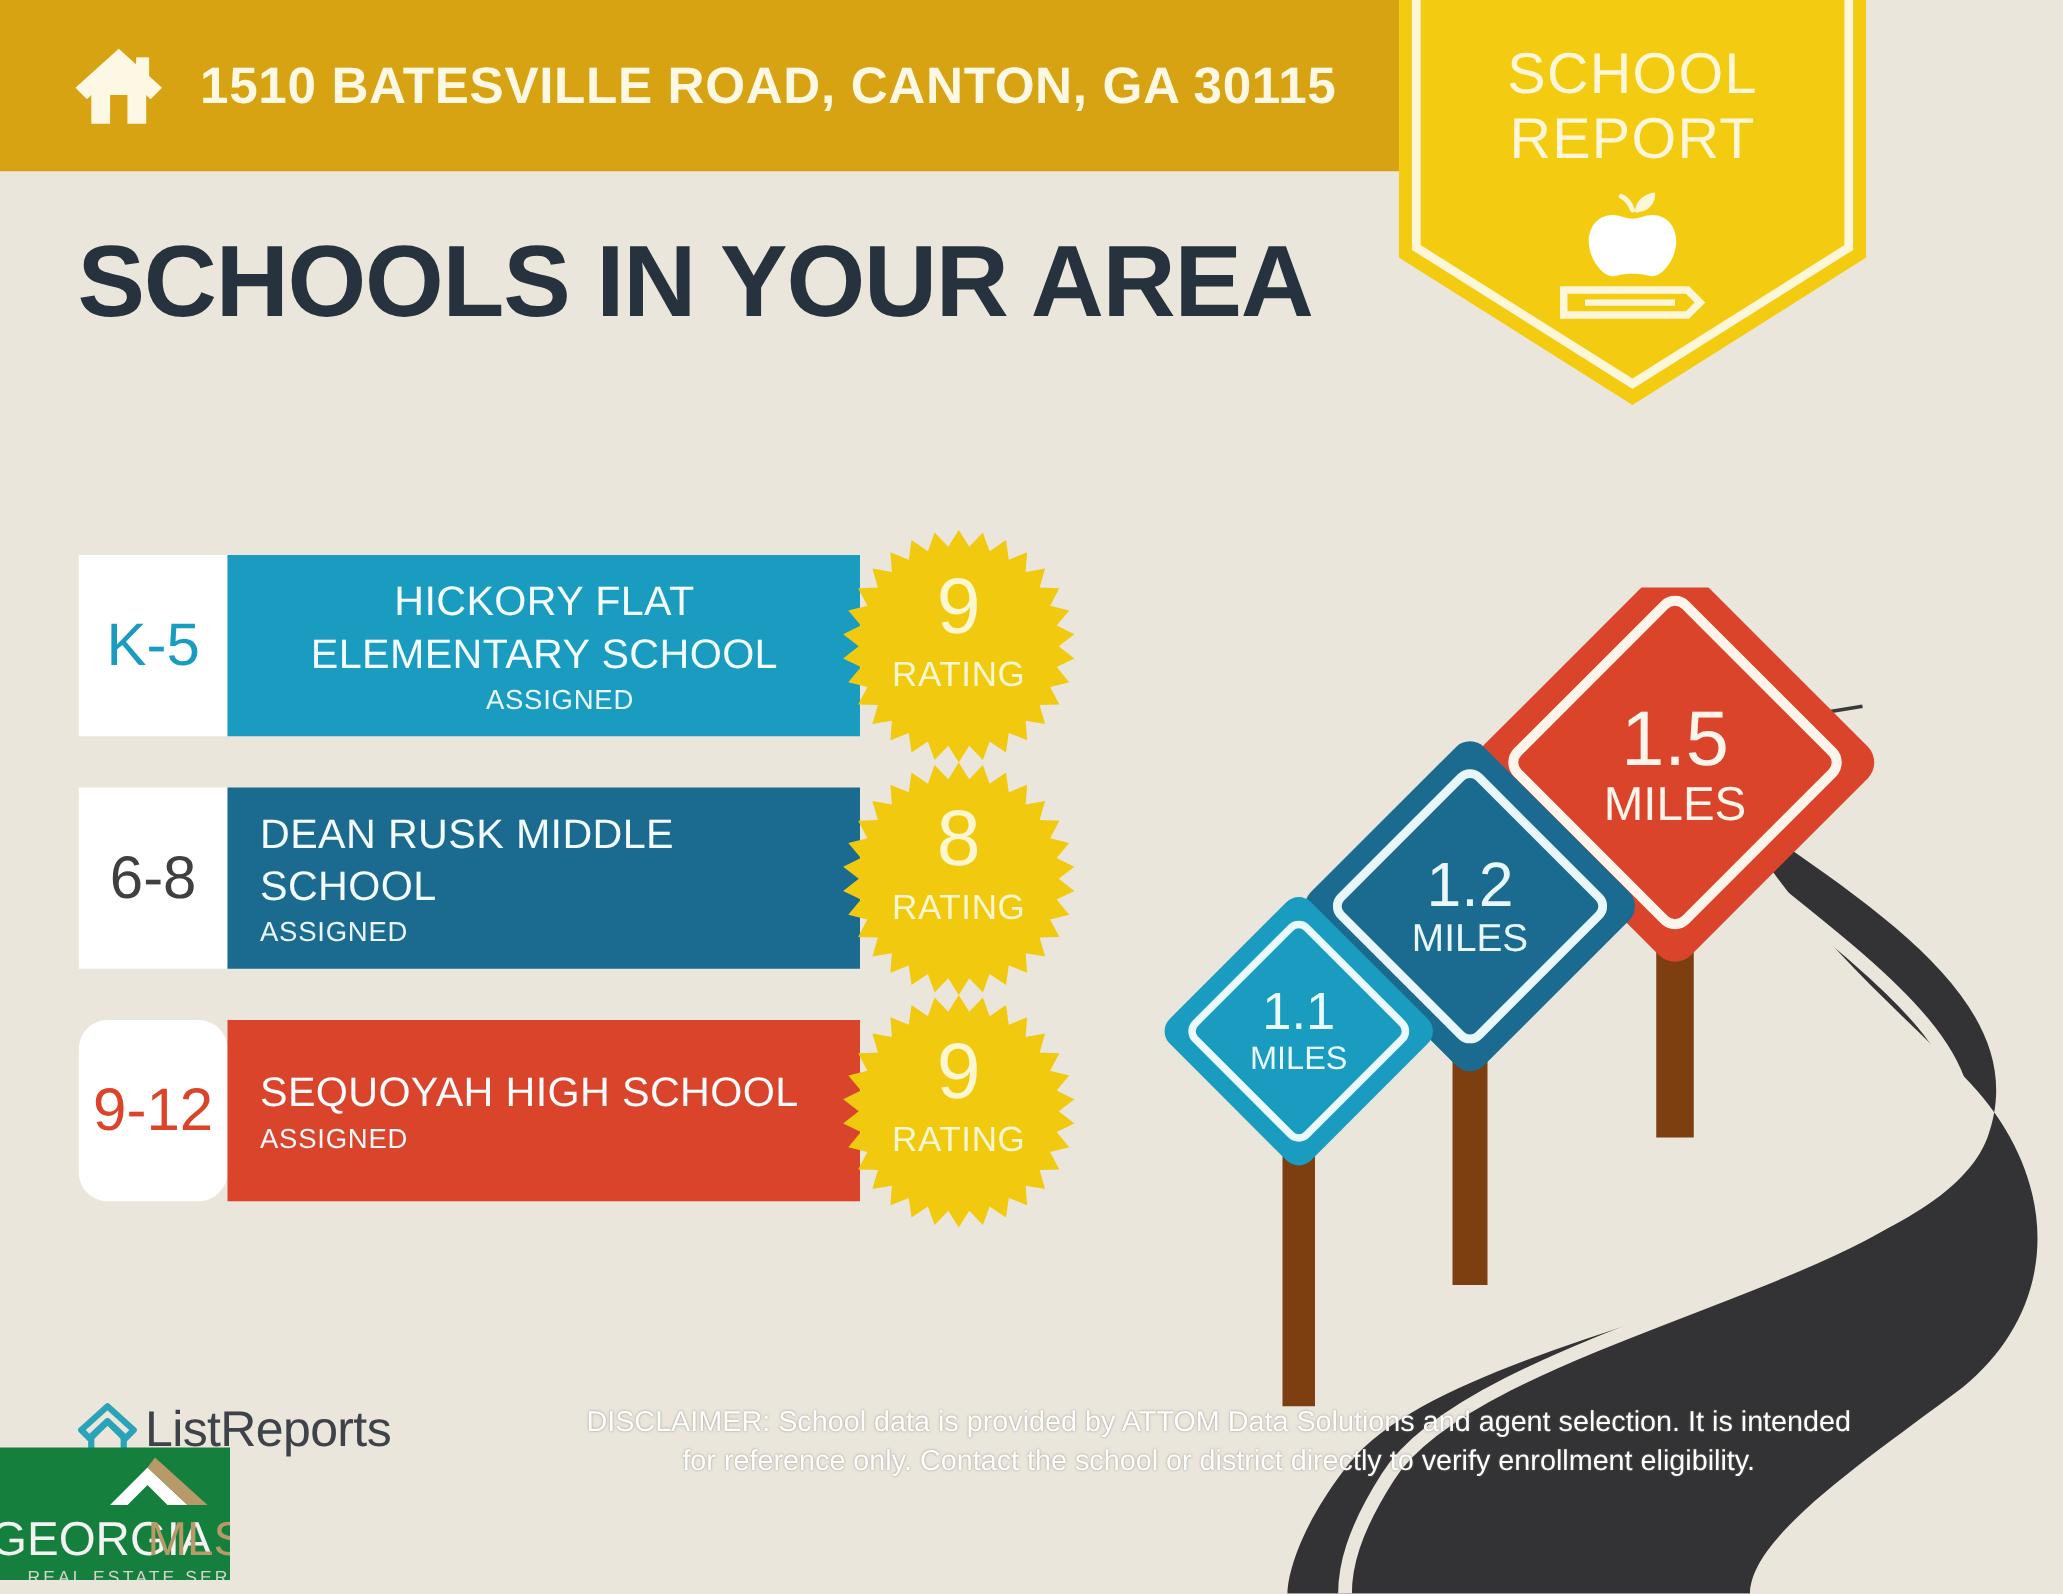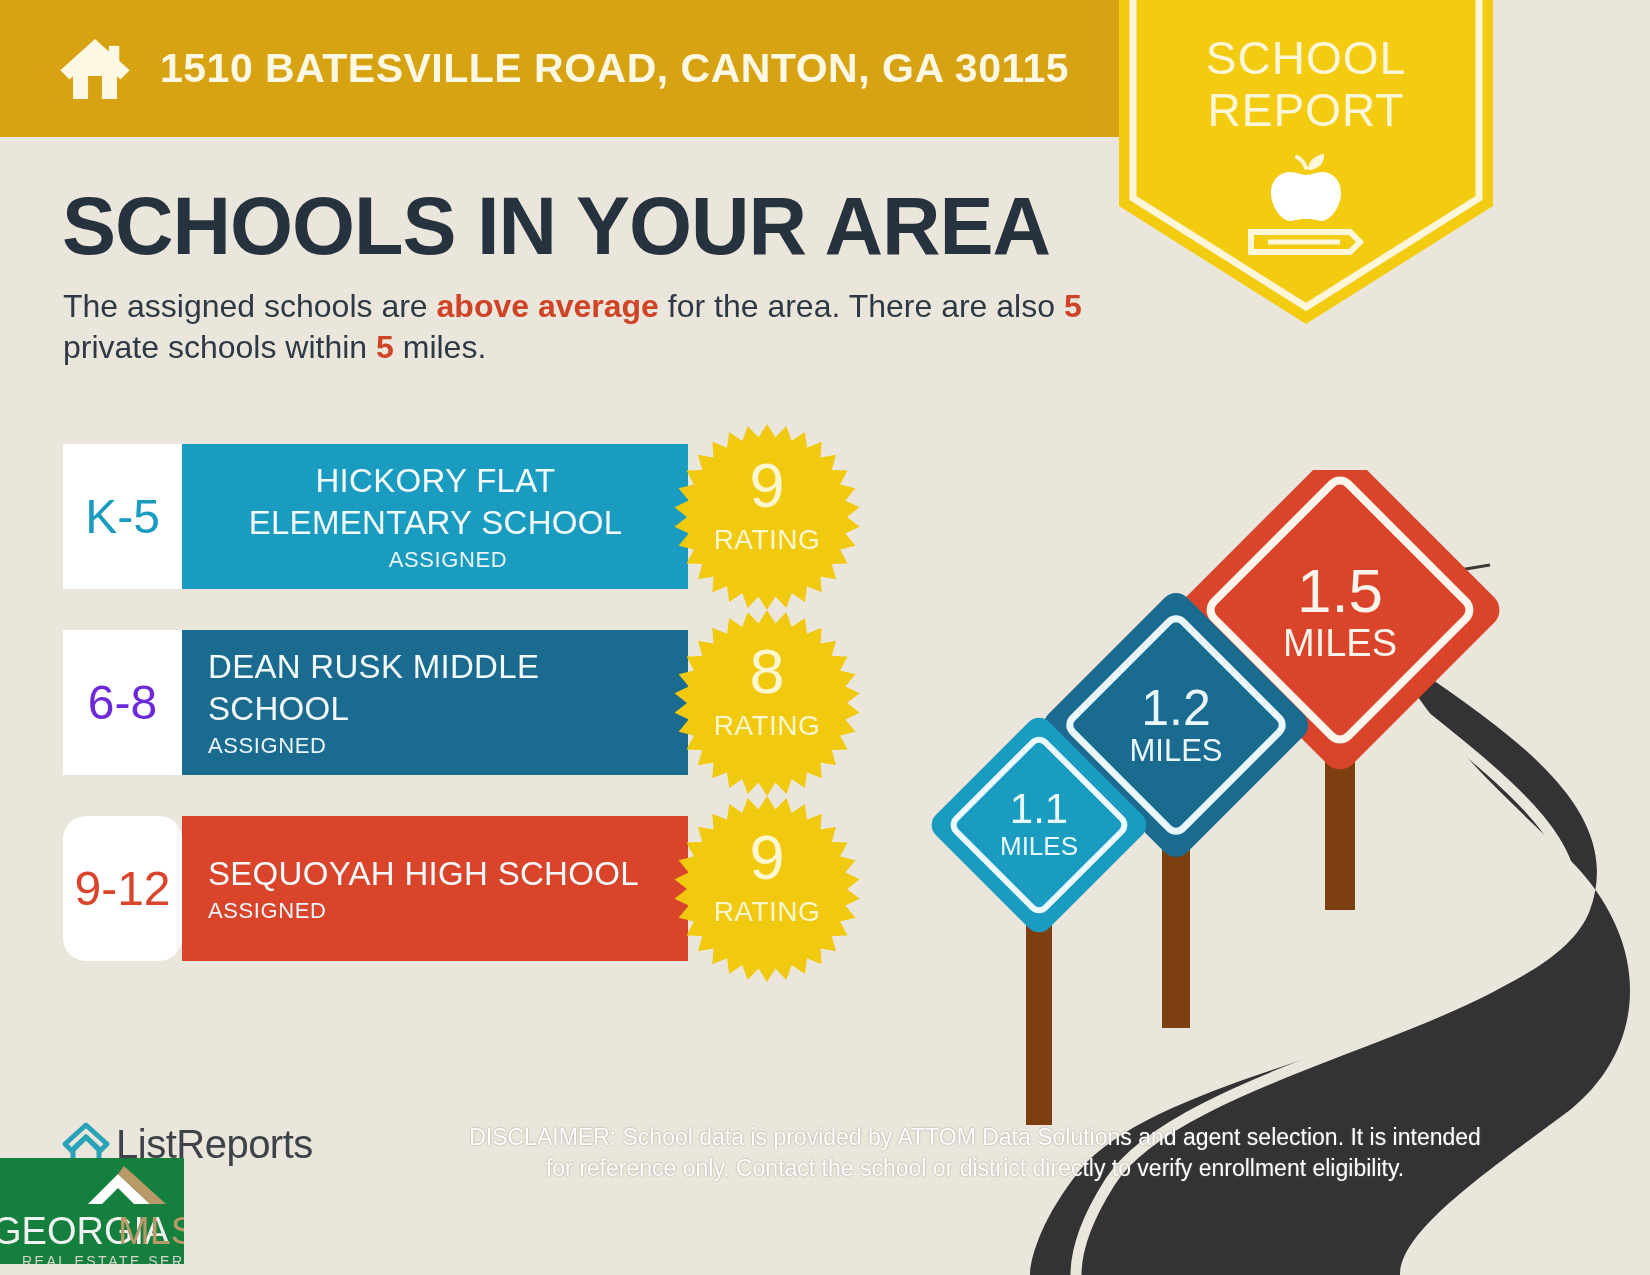--- a/index.html
+++ b/index.html
@@ -123,41 +123,38 @@
         <path d="M-38 34 H34" stroke="#fdf6d8" stroke-width="5"></path>
       </g>
     </svg>
     <div class="badge-text">
       <span>SCHOOL</span><br>
       <span>REPORT</span>
     </div>
   </div>
 
   <div class="page-title">SCHOOLS IN YOUR AREA</div>
-  <div class="subtitle">
-    <span>The assigned schools are </span><span class="hl">above average</span><span> for the area. There are also </span><span class="hl">5</span><span> private schools within </span><span class="hl">5</span><span> miles.</span>
-  </div>
 
   <div class="row row-1">
     <div class="grade" id="g1" style="color: rgb(25, 156, 192);">K-5</div>
     <div class="bar" id="b1" style="background: rgb(25, 156, 192); text-align: center;">
       <div class="sname">HICKORY FLAT ELEMENTARY SCHOOL</div>
       <div class="assigned">ASSIGNED</div>
     </div>
   </div>
   <div class="starburst sb-1">
     <svg width="186" height="186" viewBox="0 0 186 186">
       <polygon id="star1" fill="#f1c90f" points="93.0,0.0 101.4,13.4 112.3,2.0 117.7,16.9 130.8,8.0 133.0,23.7 147.7,17.8 146.5,33.5 162.1,30.8 157.7,46.0 173.5,46.5 166.1,60.5 181.4,64.3 171.3,76.4 185.5,83.3 173.0,93.0 185.5,102.7 171.3,109.6 181.4,121.7 166.1,125.5 173.5,139.5 157.7,140.0 162.1,155.2 146.5,152.5 147.7,168.2 133.0,162.3 130.8,178.0 117.7,169.1 112.3,184.0 101.4,172.6 93.0,186.0 84.6,172.6 73.7,184.0 68.3,169.1 55.2,178.0 53.0,162.3 38.3,168.2 39.5,152.5 23.9,155.2 28.3,140.0 12.5,139.5 19.9,125.5 4.6,121.7 14.7,109.6 0.5,102.7 13.0,93.0 0.5,83.3 14.7,76.4 4.6,64.3 19.9,60.5 12.5,46.5 28.3,46.0 23.9,30.8 39.5,33.5 38.3,17.8 53.0,23.7 55.2,8.0 68.3,16.9 73.7,2.0 84.6,13.4"></polygon>
     </svg>
     <div class="sb-num">9</div>
     <div class="sb-lbl">RATING</div>
   </div>
 
   <div class="row row-2">
-    <div class="grade" id="g2" style="color: #6d28d9;">6-8</div>
+    <div class="grade" id="g2" style="color: #404040;">6-8</div>
     <div class="bar" id="b2" style="background: rgb(26, 107, 143);">
       <div class="sname">DEAN RUSK MIDDLE SCHOOL</div>
       <div class="assigned">ASSIGNED</div>
     </div>
   </div>
   <div class="starburst sb-2">
     <svg width="186" height="186" viewBox="0 0 186 186">
       <polygon id="star2" fill="#f1c90f" points="93.0,0.0 101.4,13.4 112.3,2.0 117.7,16.9 130.8,8.0 133.0,23.7 147.7,17.8 146.5,33.5 162.1,30.8 157.7,46.0 173.5,46.5 166.1,60.5 181.4,64.3 171.3,76.4 185.5,83.3 173.0,93.0 185.5,102.7 171.3,109.6 181.4,121.7 166.1,125.5 173.5,139.5 157.7,140.0 162.1,155.2 146.5,152.5 147.7,168.2 133.0,162.3 130.8,178.0 117.7,169.1 112.3,184.0 101.4,172.6 93.0,186.0 84.6,172.6 73.7,184.0 68.3,169.1 55.2,178.0 53.0,162.3 38.3,168.2 39.5,152.5 23.9,155.2 28.3,140.0 12.5,139.5 19.9,125.5 4.6,121.7 14.7,109.6 0.5,102.7 13.0,93.0 0.5,83.3 14.7,76.4 4.6,64.3 19.9,60.5 12.5,46.5 28.3,46.0 23.9,30.8 39.5,33.5 38.3,17.8 53.0,23.7 55.2,8.0 68.3,16.9 73.7,2.0 84.6,13.4"></polygon>
     </svg>
     <div class="sb-num">8</div>

